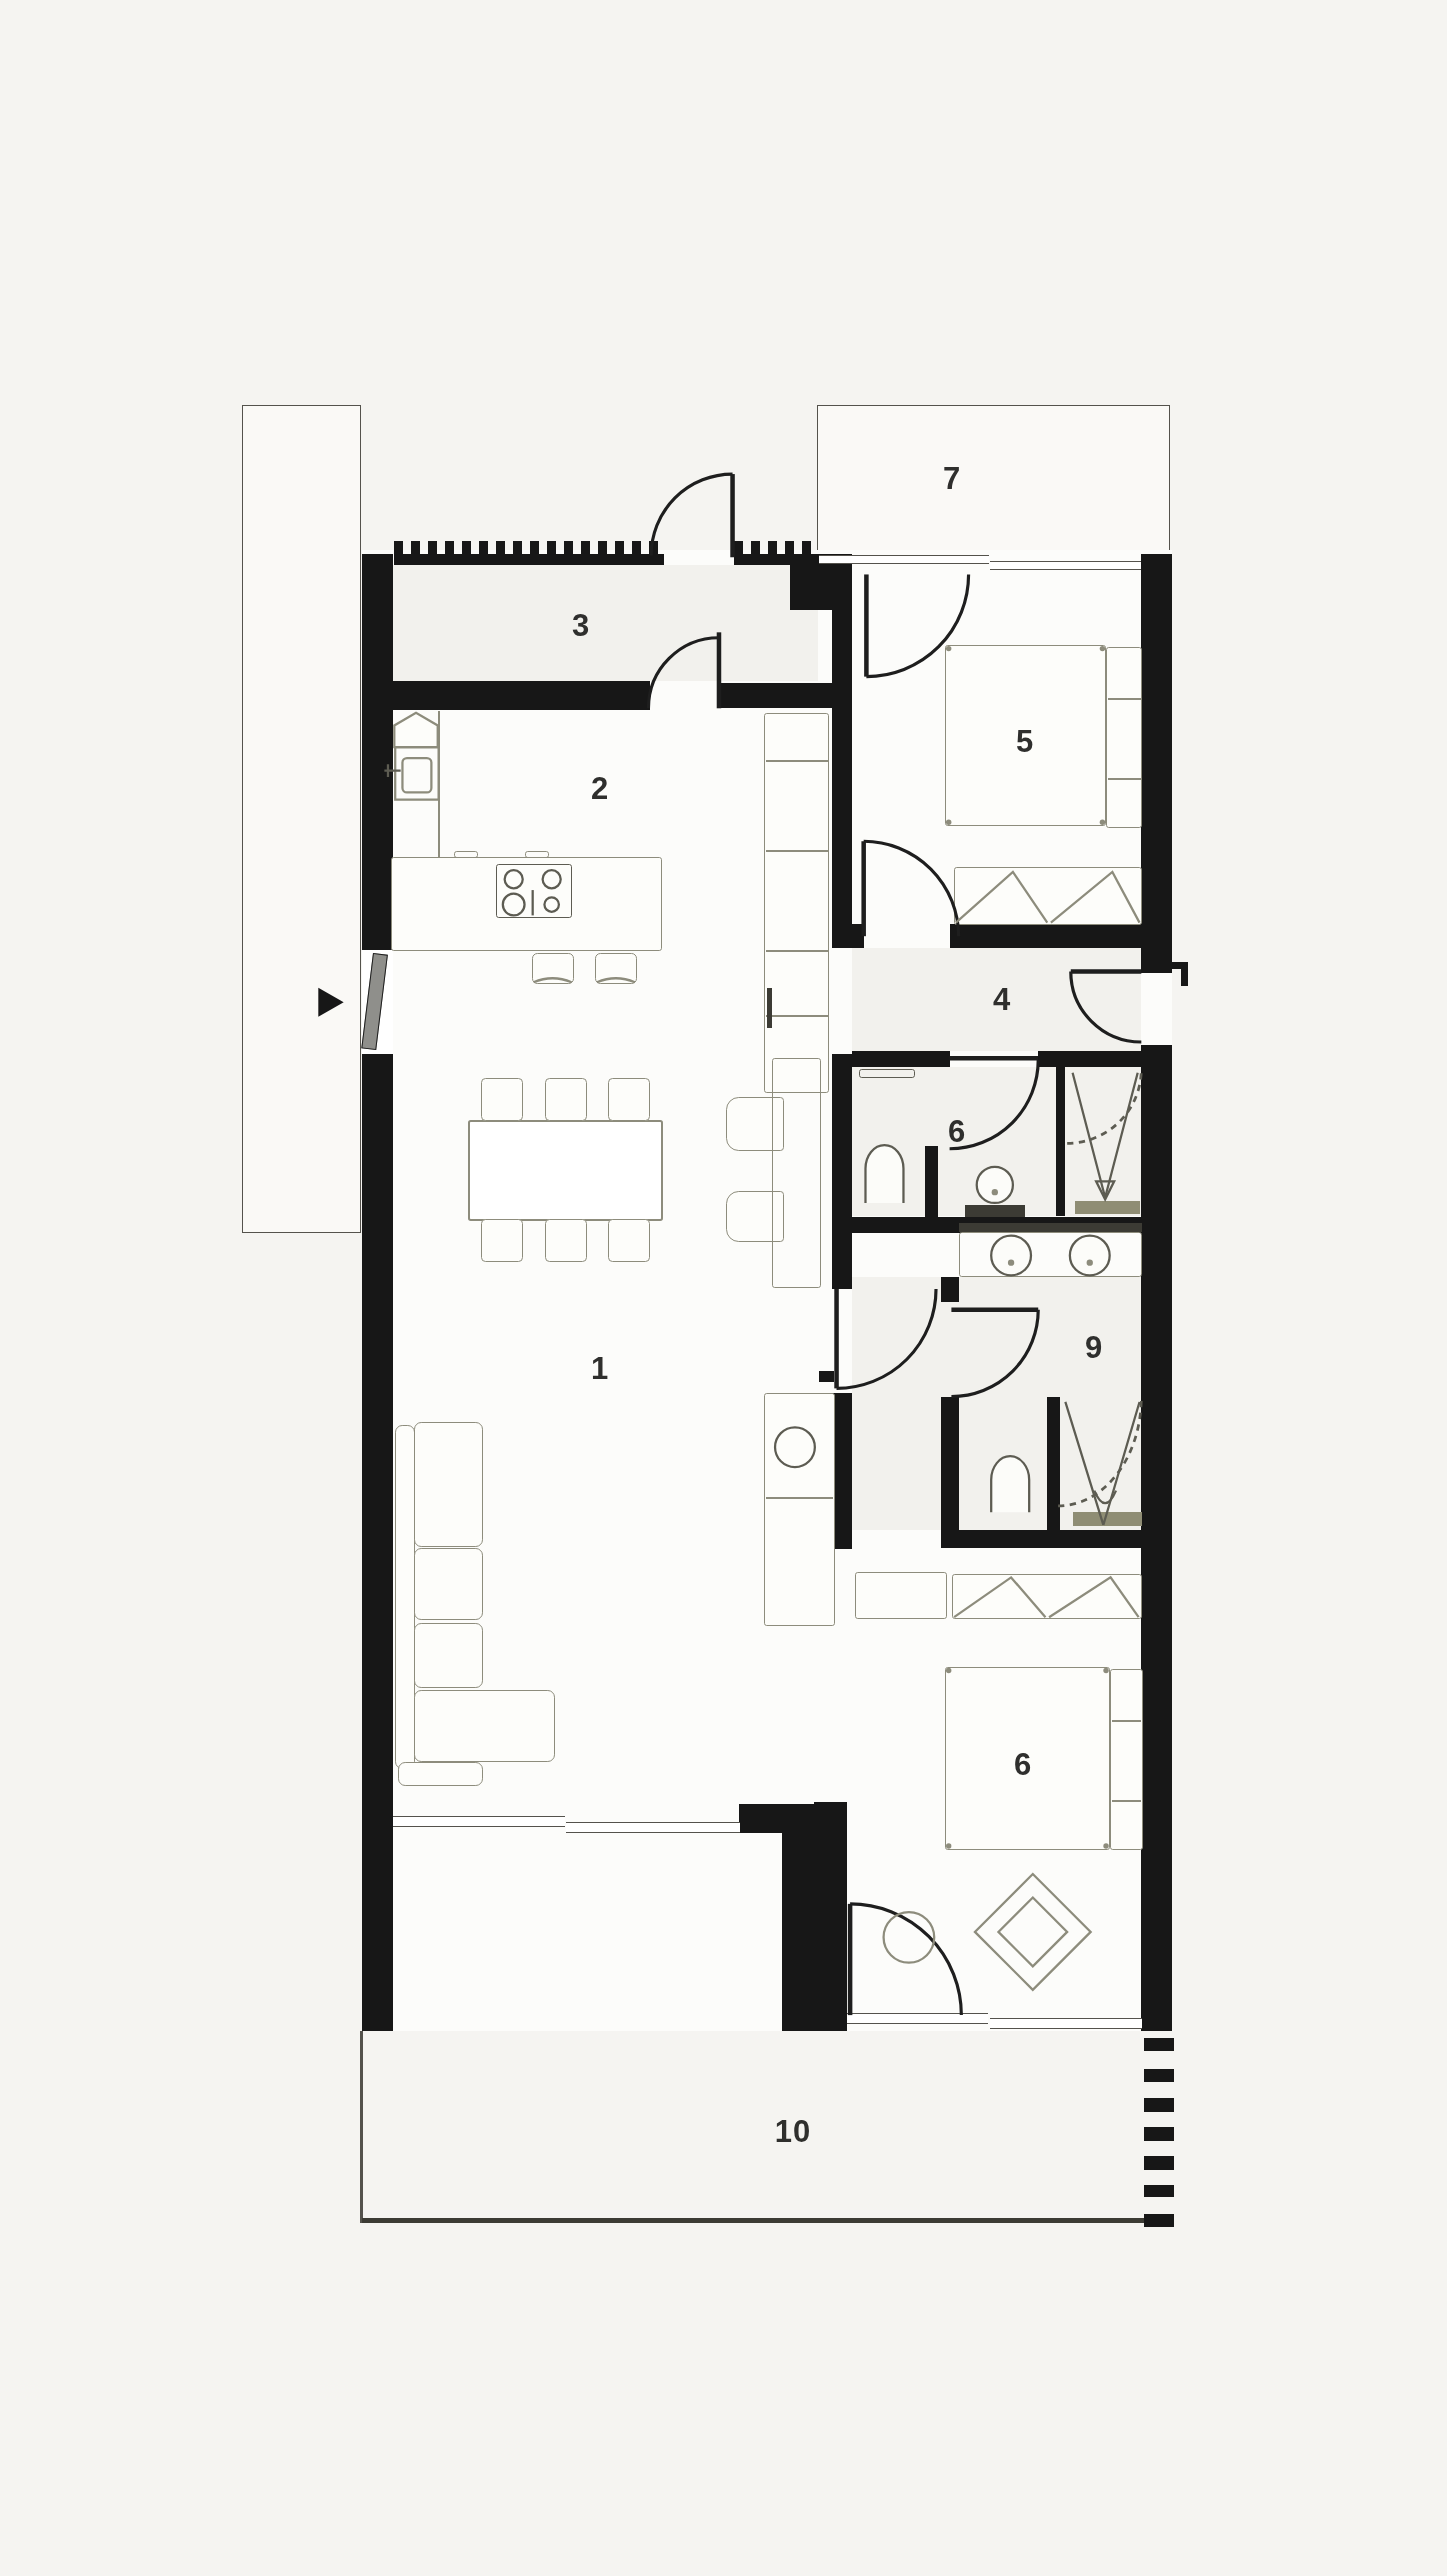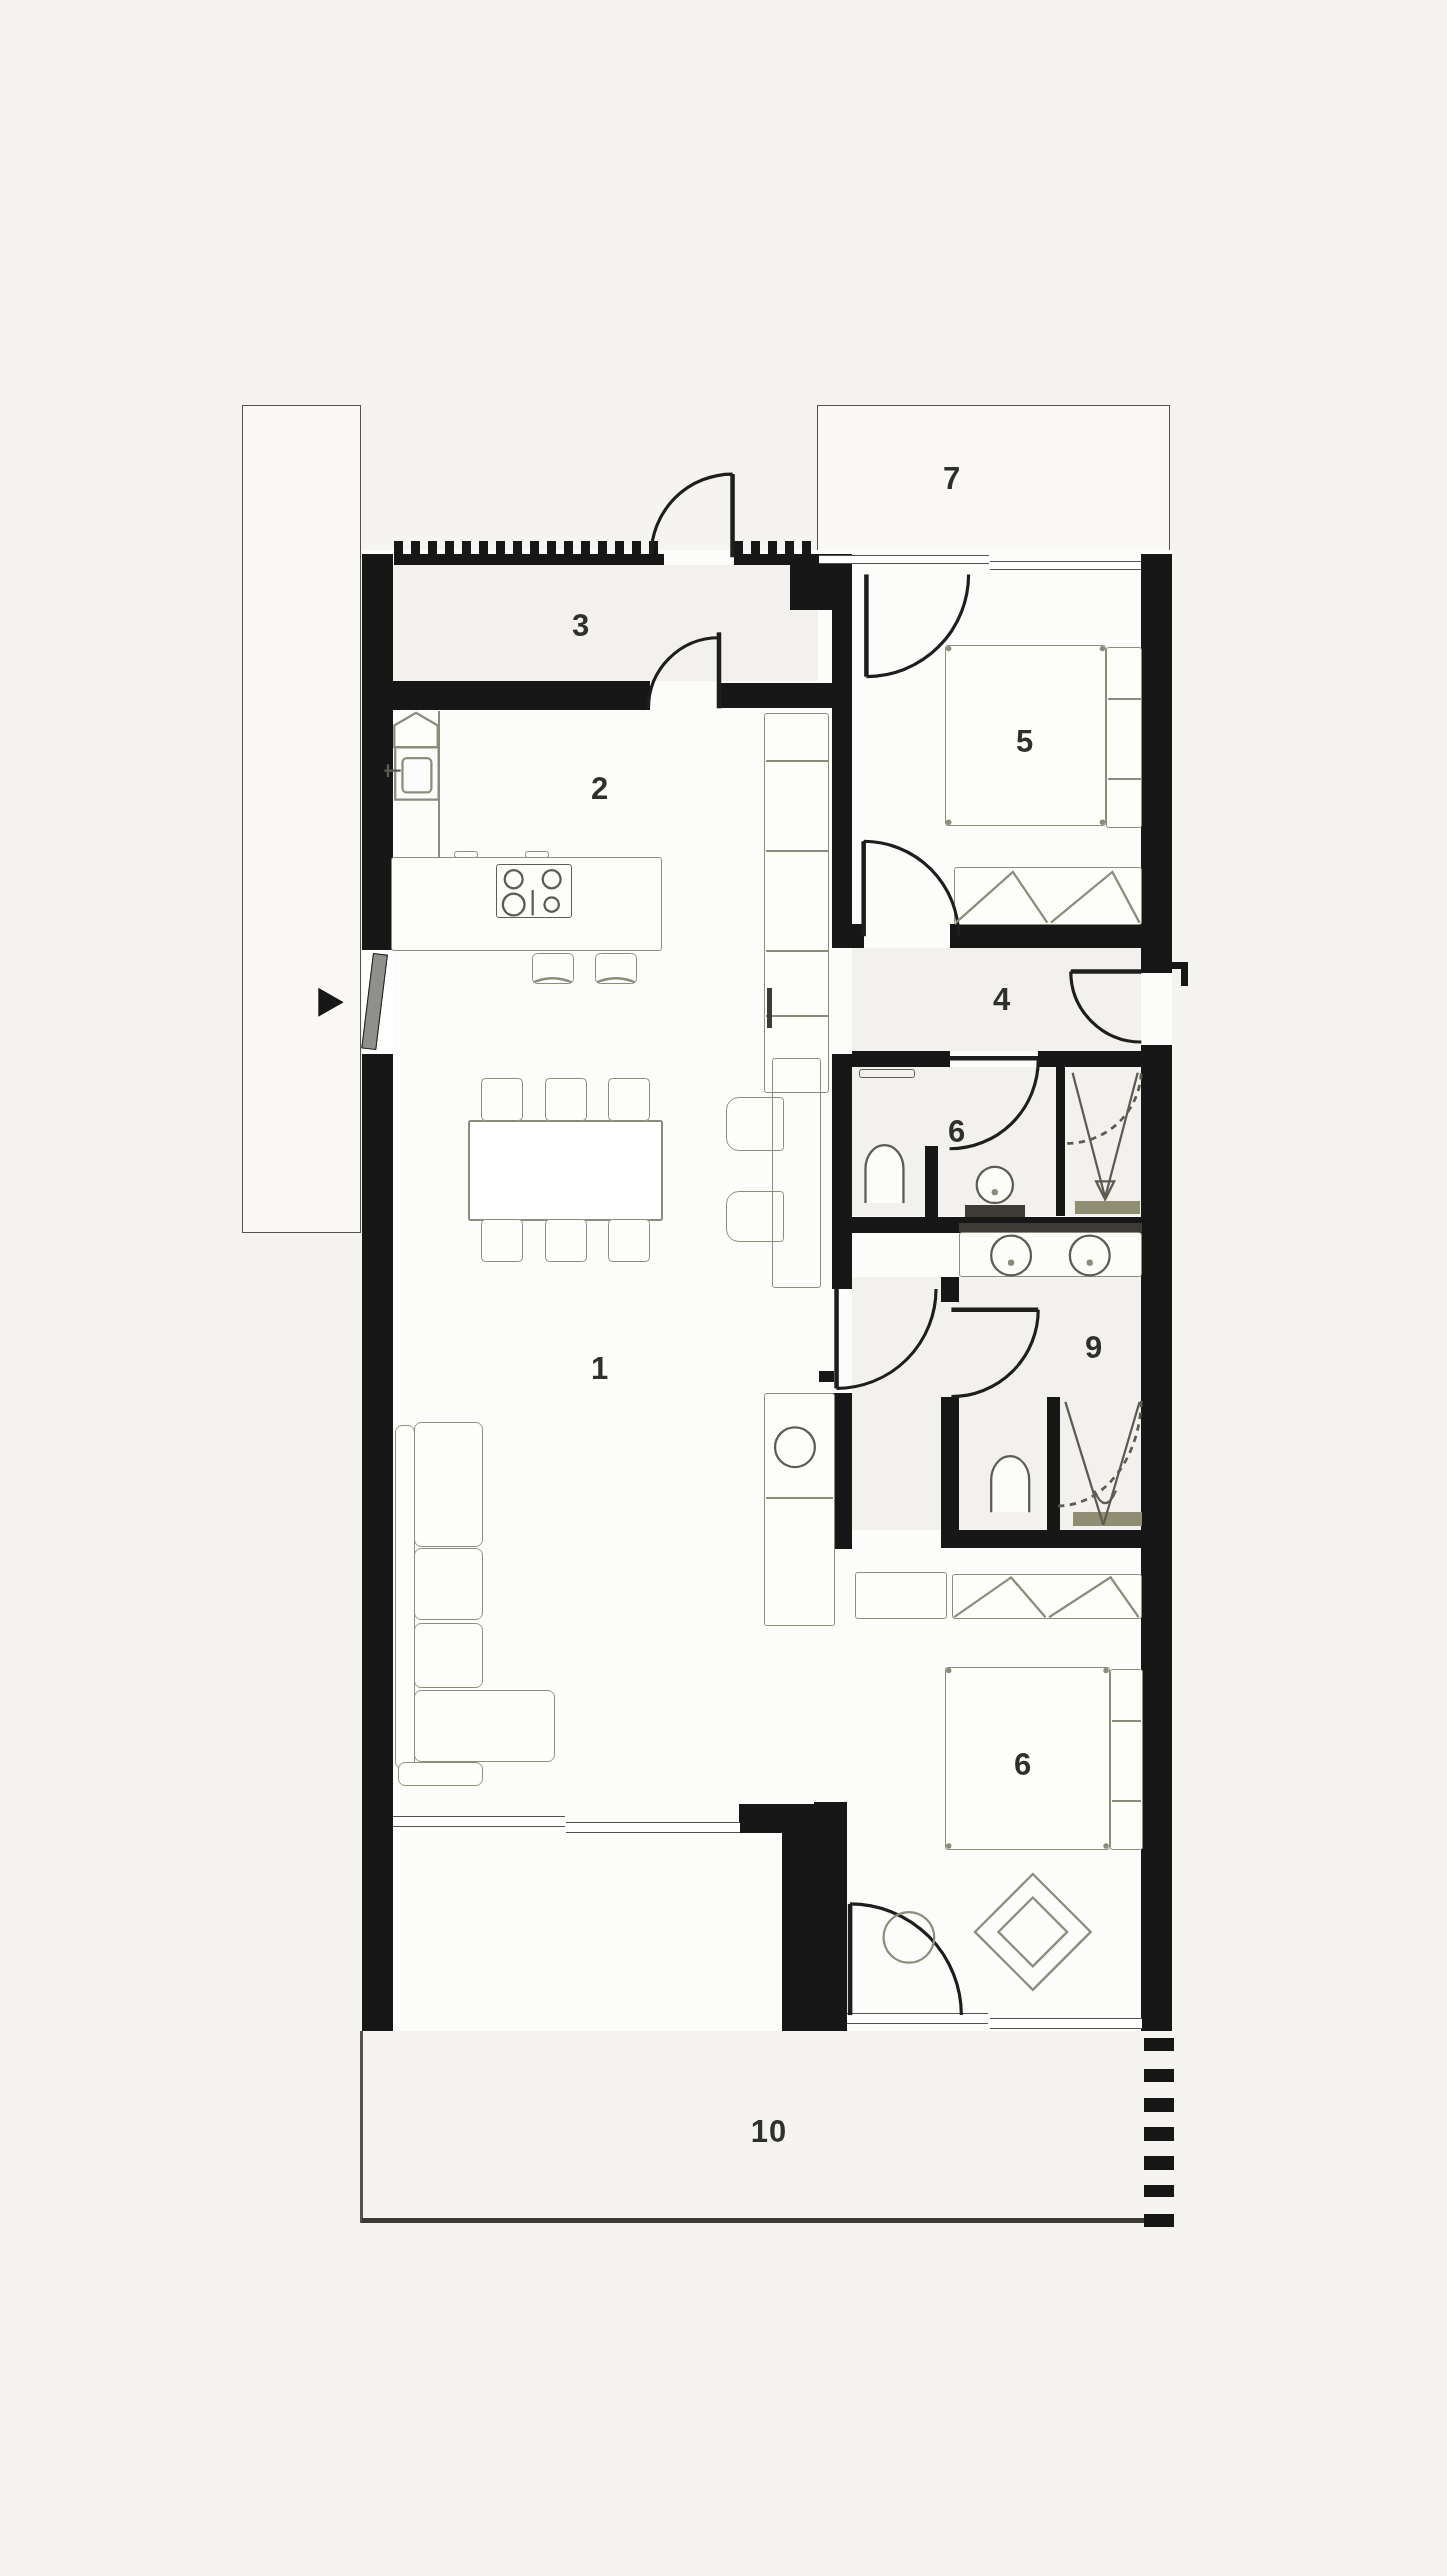--- a/index.html
+++ b/index.html
@@ -281,16 +281,16 @@
 
   <span class="lbl" style="left:573px;top:1351px;">1</span>
   <span class="lbl" style="left:573px;top:771px;">2</span>
   <span class="lbl" style="left:554px;top:608px;">3</span>
   <span class="lbl" style="left:975px;top:982px;">4</span>
   <span class="lbl" style="left:998px;top:724px;">5</span>
   <span class="lbl" style="left:930px;top:1114px;">6</span>
   <span class="lbl" style="left:925px;top:461px;">7</span>
   <span class="lbl" style="left:996px;top:1747px;">6</span>
   <span class="lbl" style="left:1067px;top:1330px;">9</span>
-  <span class="lbl" style="left:742px;top:2114px;text-align:center;">10</span>
+  <span class="lbl" style="left:766px;top:2114px;text-align:center;">10</span>
 
 </div>
 
 
 </body></html>

